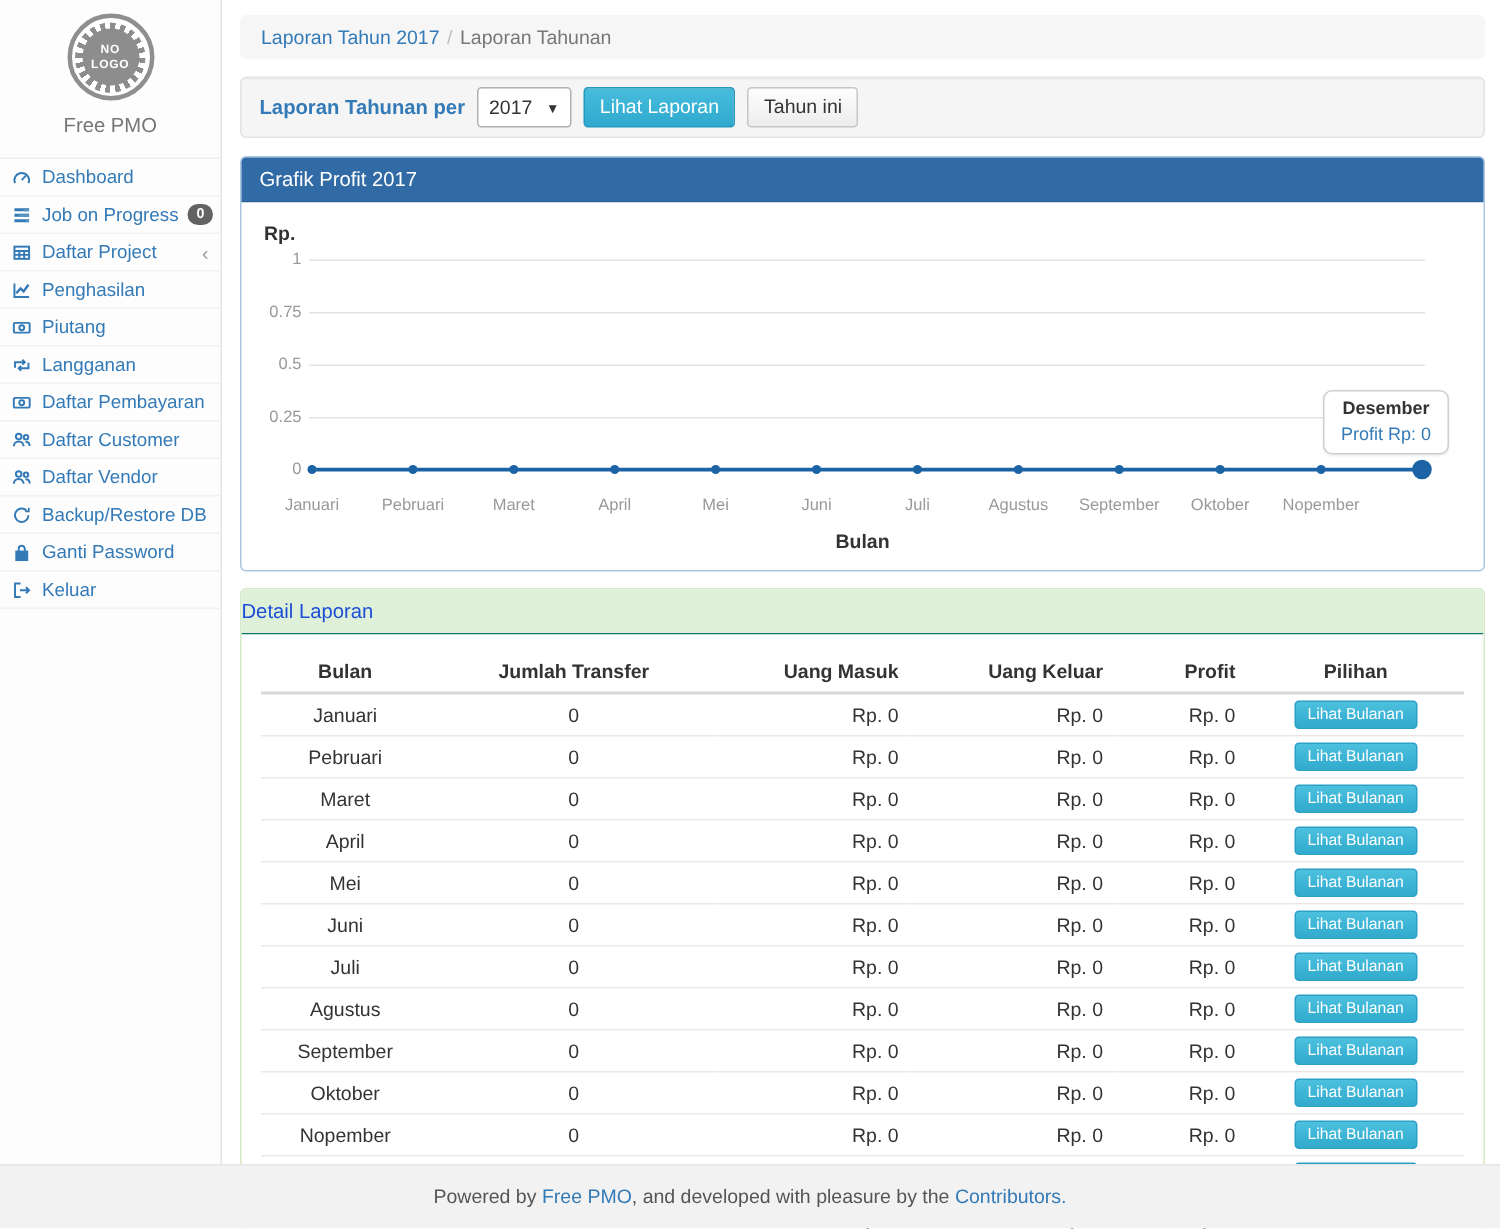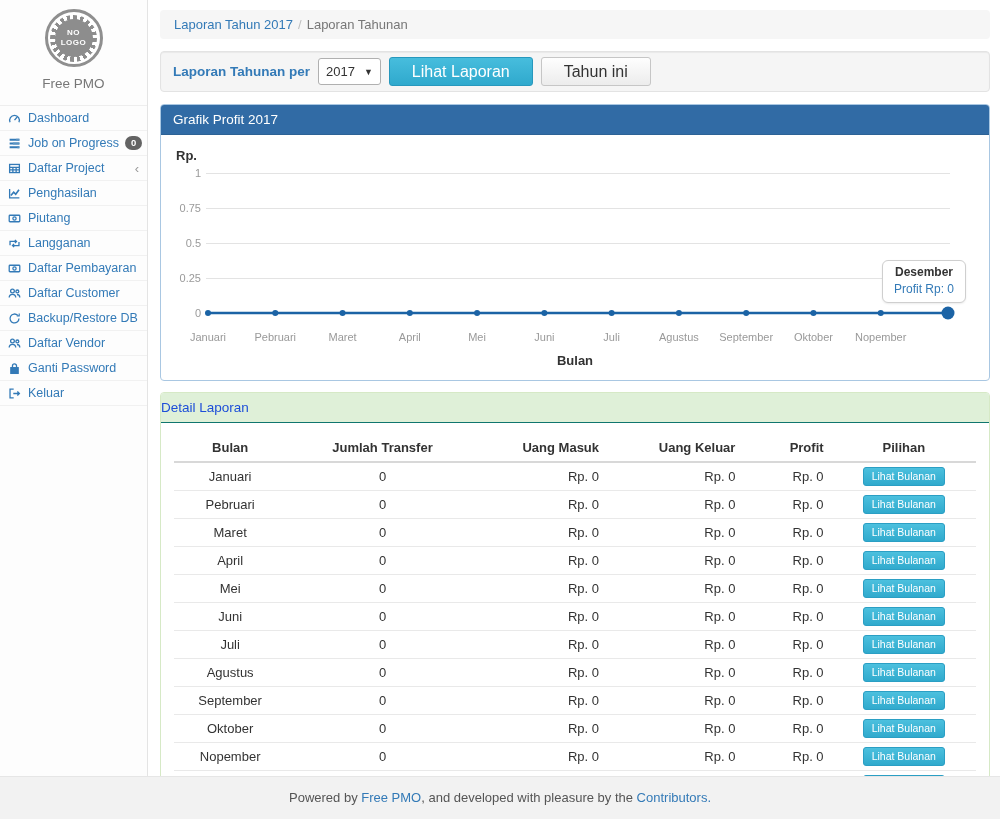--- a/index.html
+++ b/index.html
@@ -74,21 +74,21 @@
     padding: 7px 12px; height: 41px;
     display: flex; align-items: center; gap: 8px;
   }
   .well-label { color: #337ab7; font-weight: bold; font-size: 13.5px; }
   .select-box {
     background: #fff; border: 1px solid #b0b0b0; border-radius: 3px;
     height: 27px; padding: 0 7px; font-size: 13px; color: #333;
     display: inline-flex; align-items: center; gap: 9px; cursor: pointer;
   }
   .select-caret { font-size: 9px; color: #333; }
-  .btn { border-radius: 3px; font-size: 16px; padding: 5px 22px; cursor: pointer; line-height: 1.1; }
+  .btn { border-radius: 3px; font-size: 13px; padding: 5px 10px; cursor: pointer; line-height: 1.1; }
   .btn-info {
     background: linear-gradient(#47bddd, #2fa9cd);
     border: 1px solid #2798bd; color: #fff;
   }
   .btn-default {
     background: linear-gradient(#fefefe, #ececec);
     border: 1px solid #c6c6c6; color: #333;
   }
 
   
@@ -245,36 +245,36 @@
             <path d="M1.5 13c0-2.5 1.8-4 4-4s4 1.5 4 4"></path>
             <circle cx="11.5" cy="5.5" r="1.8"></circle>
             <path d="M11 9.2c2 0 3.5 1.4 3.5 3.6"></path>
           </svg>
       </span>
       <span>Daftar Customer</span>
     </div>
     <div class="menu-item">
       <span class="mi-icon">
         <svg viewBox="0 0 16 16">
-            <path d="M13.5 8a5.5 5.5 0 1 1-1.6-3.9"></path>
-            <path d="M13.8 1.8v3h-3" stroke-width="1.4"></path>
-          </svg>
-      </span>
-      <span>Backup/Restore DB</span>
-    </div>
-    <div class="menu-item">
-      <span class="mi-icon">
-        <svg viewBox="0 0 16 16">
             <circle cx="5.5" cy="5" r="2.3"></circle>
             <path d="M1.5 13c0-2.5 1.8-4 4-4s4 1.5 4 4"></path>
             <circle cx="11.5" cy="5.5" r="1.8"></circle>
             <path d="M11 9.2c2 0 3.5 1.4 3.5 3.6"></path>
           </svg>
       </span>
       <span>Daftar Vendor</span>
+    </div>
+    <div class="menu-item">
+      <span class="mi-icon">
+        <svg viewBox="0 0 16 16">
+            <path d="M13.5 8a5.5 5.5 0 1 1-1.6-3.9"></path>
+            <path d="M13.8 1.8v3h-3" stroke-width="1.4"></path>
+          </svg>
+      </span>
+      <span>Backup/Restore DB</span>
     </div>
     <div class="menu-item">
       <span class="mi-icon">
         <svg viewBox="0 0 16 16">
             <rect x="3.5" y="7" width="9" height="7" fill="#337ab7"></rect>
             <path d="M5.5 7V4.8a2.5 2.5 0 0 1 5 0V7"></path>
           </svg>
       </span>
       <span>Ganti Password</span>
     </div>

